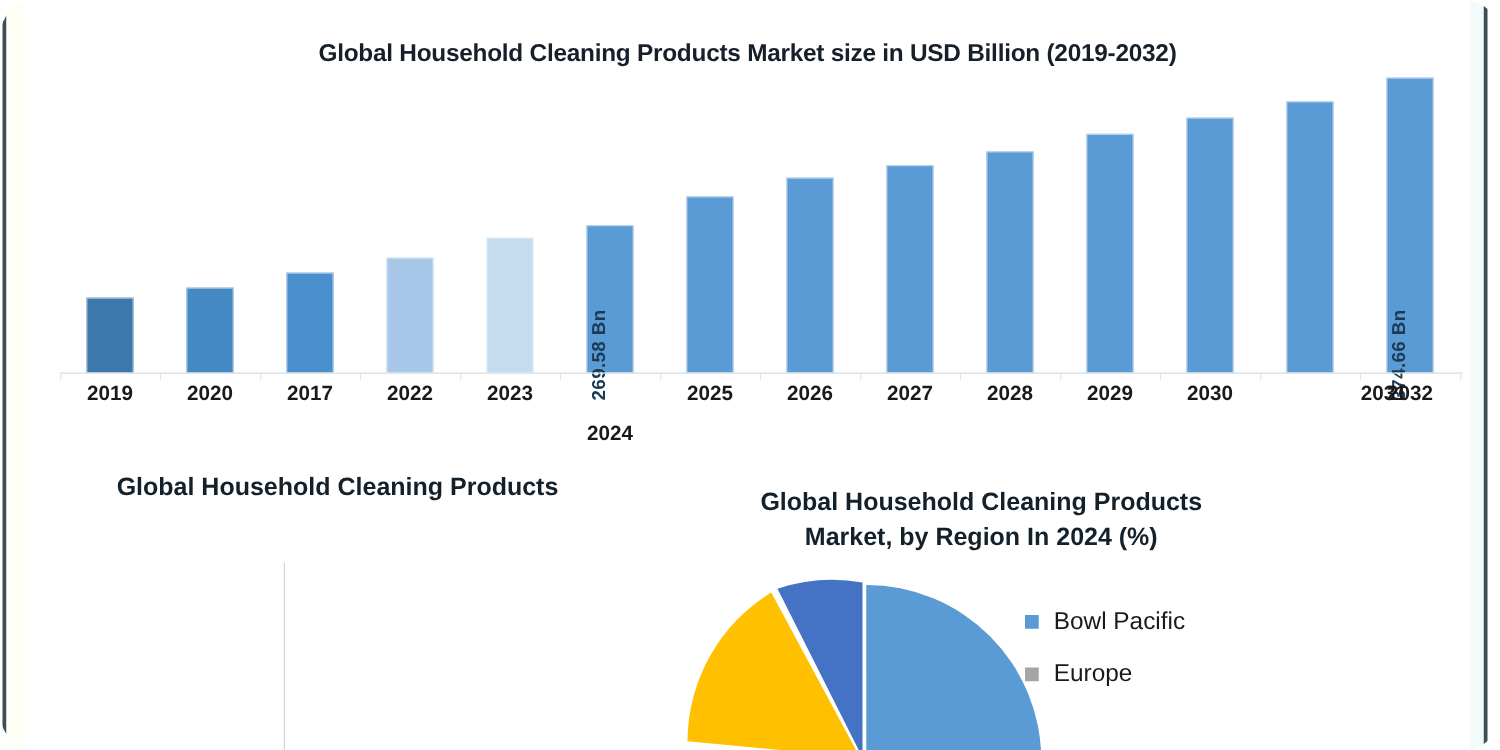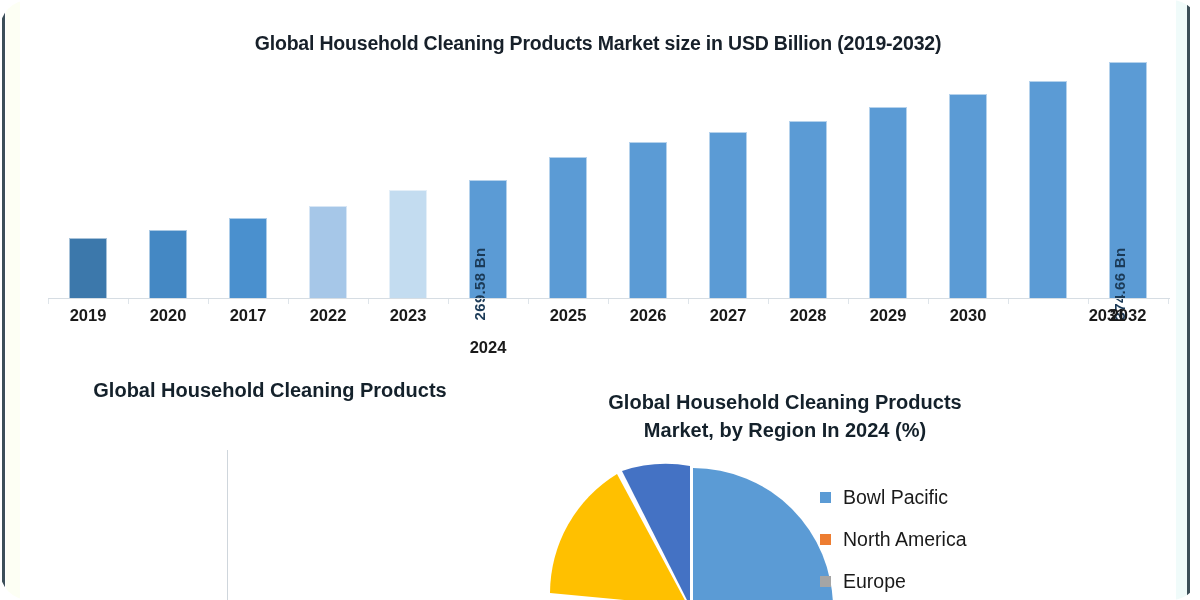--- a/index.html
+++ b/index.html
@@ -193,23 +193,19 @@
         <path d="M 178 160 L 110 25 A 140 140 0 0 1 178 20 Z" fill="#4472c4"></path>
       </svg>
     </div>
 
     <div class="legend" id="pie-legend">
         <div class="legend-item">
           <span class="legend-swatch" style="background: rgb(91, 155, 213);"></span>
           <span class="legend-label">Bowl Pacific</span>
         </div>
         <div class="legend-item">
-          <span class="legend-swatch" style="background: rgb(237, 125, 49);"></span>
-          <span class="legend-label">North America</span>
-        </div>
-        <div class="legend-item">
           <span class="legend-swatch" style="background: rgb(165, 165, 165);"></span>
           <span class="legend-label">Europe</span>
         </div>
       </div>
   </div>
 
 </div>
 
 </body></html>

